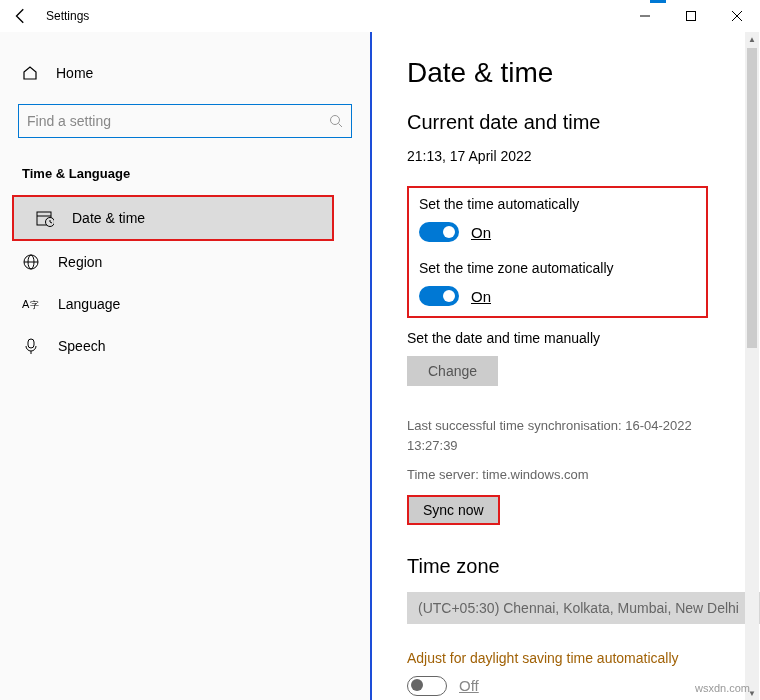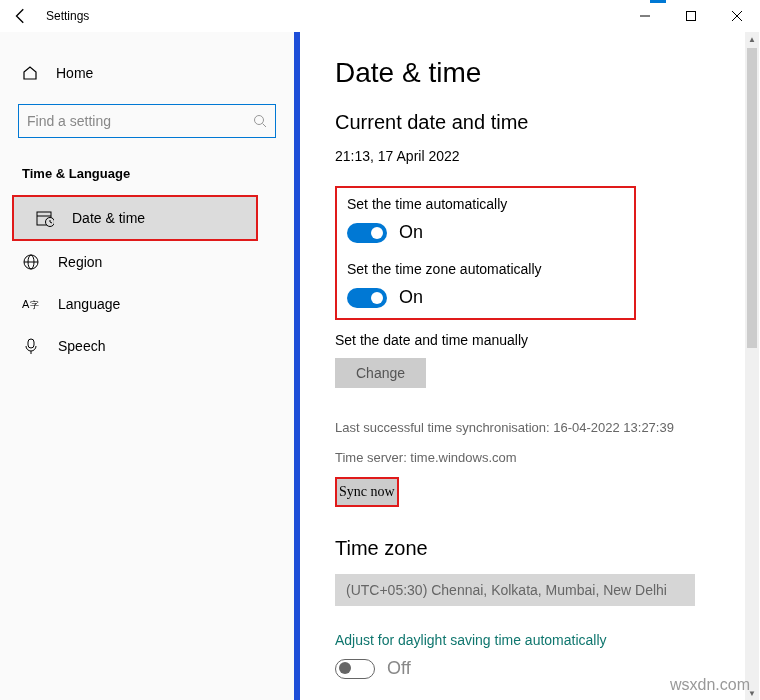--- a/index.html
+++ b/index.html
@@ -4,21 +4,21 @@
 <style>
 * { box-sizing: border-box; margin: 0; padding: 0; font-family: "Segoe UI", Arial, sans-serif; }
 body { width: 760px; height: 700px; background: #fff; overflow: hidden; position: relative; }
 .titlebar { height: 32px; display: flex; align-items: center; padding-left: 12px; }
 .titlebar .back { width: 18px; height: 18px; cursor: pointer; margin-right: 16px; }
 .titlebar .title { font-size: 12px; color: #000; }
 .winctrls { position: absolute; top: 0; right: 0; display: flex; }
 .winctrls div { width: 46px; height: 32px; display: flex; align-items: center; justify-content: center; cursor: pointer; }
 .topaccent { position: absolute; top: 0; left: 650px; width: 16px; height: 3px; background: #0078d4; }
 .container { display: flex; height: calc(100% - 32px); }
-.sidebar { width: 300px; background: #fafafa; border-right: 6px solid #1d4ed8; padding-top: 25px; }
+.sidebar { width: 372px; background: #fafafa; border-right: 2px solid #1d4ed8; padding-top: 25px; }
 .content { flex: 1; padding: 25px 35px 0 35px; overflow: hidden; }
 .home-row { display: flex; align-items: center; gap: 18px; padding: 8px 22px; cursor: pointer; margin-bottom: 15px; }
 .home-row span { font-size: 14px; }
 .searchbox { margin: 0 18px 28px 18px; border: 1.5px solid #0078d4; height: 34px; display: flex; align-items: center; padding: 0 8px; }
 .searchbox input { border: none; outline: none; flex: 1; font-size: 14px; background: transparent; color: #555; }
 .searchbox input::placeholder { color: #888; }
 .searchbox svg { opacity: 0.6; }
 .cat { font-size: 13px; font-weight: 600; padding: 0 22px 14px 22px; }
 .navitem { display: flex; align-items: center; gap: 18px; padding: 12px 22px; cursor: pointer; font-size: 14px; }
 .navitem.sel { background: #dcdcdc; }
@@ -29,28 +29,28 @@
 .datetime { font-size: 14px; margin-bottom: 22px; }
 .highlight-box { border: 2.5px solid #e01a1a; padding: 8px 10px 10px 10px; width: 301px; margin-bottom: 12px; }
 .setting-label { font-size: 14px; margin-bottom: 10px; }
 .toggle-row { display: flex; align-items: center; gap: 12px; }
 .toggle { width: 40px; height: 20px; border-radius: 10px; position: relative; cursor: pointer; }
 .toggle.on { background: #0078d4; }
 .toggle.off { background: #fff; border: 1.5px solid #666; }
 .knob { width: 12px; height: 12px; border-radius: 50%; position: absolute; top: 4px; }
 .toggle.on .knob { background: #fff; right: 4px; }
 .toggle.off .knob { background: #666; left: 3px; top: 2.5px; }
-.toggle-state { font-size: 18px; }
+.toggle-state { font-size: 15px; text-decoration: underline; }
 .spacer { height: 18px; }
 .btn { border: 1px solid #ccc; background: #ccc; color: #555; font-size: 14px; padding: 6px 20px; cursor: default; }
-.btn.sync { border: 2.5px solid #e01a1a; color: #000; padding: 5px 2px; cursor: pointer; font-family: Liberation Serif, serif; }
+.btn.sync { border: 2.5px solid #e01a1a; color: #000; padding: 5px 14px; cursor: pointer; }
 .sync-info { font-size: 13px; color: #666; line-height: 1.5; margin-bottom: 10px; }
 .tz-select { width: 360px; background: #d6d6d6; border: 1px solid #d6d6d6; color: #666; font-size: 14px; padding: 7px 10px; margin-top: 6px; }
-.dim-label { color: #0f766e; font-size: 14px; margin-bottom: 10px; }
-.watermark { position: absolute; bottom: 6px; right: 10px; font-size: 16px; color: #999; }
+.dim-label { color: #a16207; font-size: 14px; margin-bottom: 10px; }
+.watermark { position: absolute; bottom: 6px; right: 10px; font-size: 11px; color: #999; }
 .scrollbar { position: absolute; right: 1px; top: 32px; bottom: 0; width: 14px; background: #f0f0f0; }
 .thumb { position: absolute; left: 2px; right: 2px; top: 16px; height: 300px; background: #ccc; }
 .sarrow { position: absolute; left: 0; right: 0; height: 14px; display: flex; align-items: center; justify-content: center; color: #666; font-size: 8px; }
 </style>
 </head>
 <body>
 
 <div class="topaccent"></div>
 
 <div class="titlebar">

